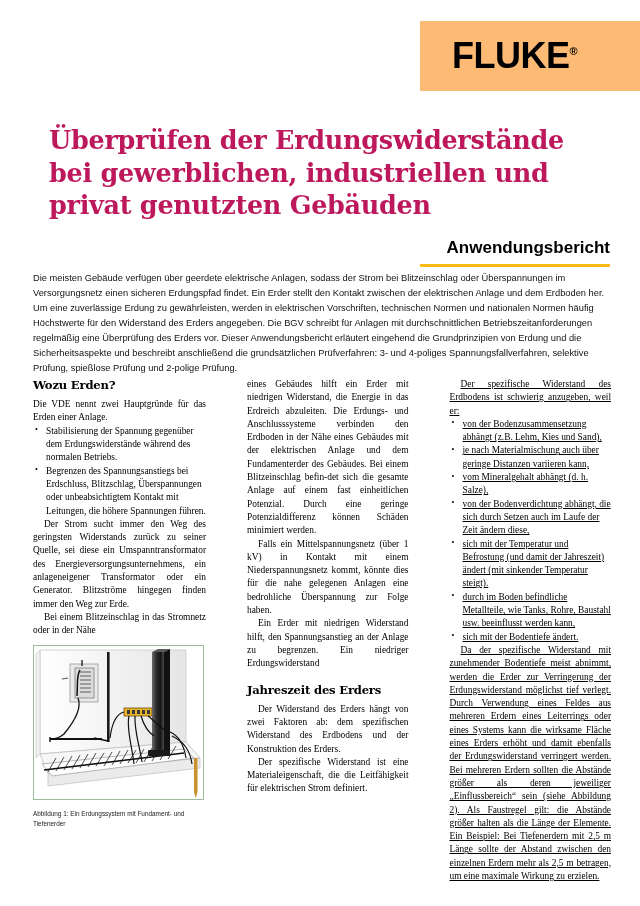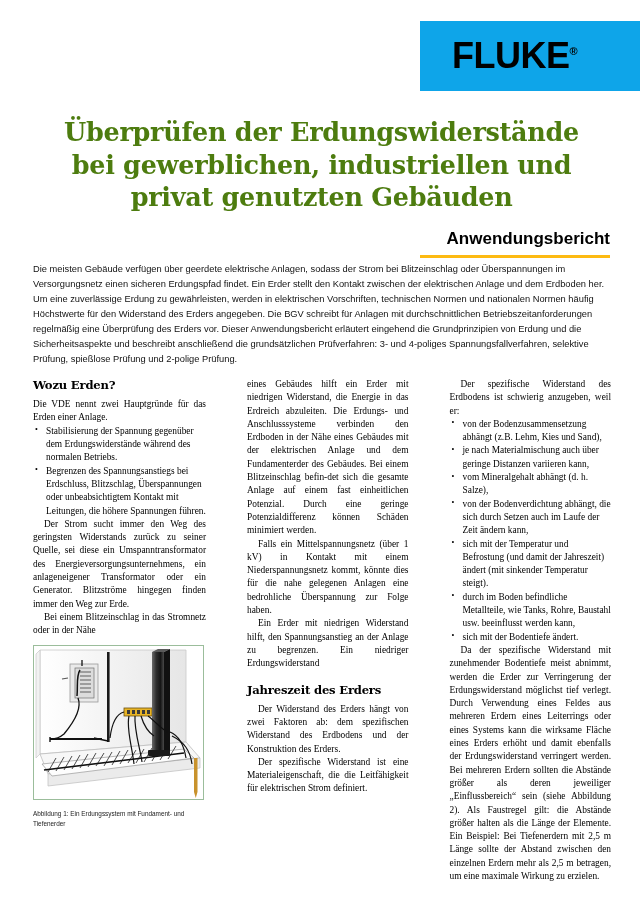--- a/index.html
+++ b/index.html
@@ -20,21 +20,21 @@
   .header {
     position: relative;
     height: 108px;
   }
   .logo-block {
     position: absolute;
     left: 420px;
     top: 21px;
     width: 220px;
     height: 70px;
-    background: #0ea5e9;
+    background: #fdba74;
     display: flex;
     align-items: center;
     justify-content: flex-start;
   }
   .logo-wordmark {
     font-family: "Liberation Sans", "DejaVu Sans", sans-serif;
     font-weight: bold;
     font-size: 36px;
     letter-spacing: -0.5px;
     color: #000;
@@ -53,24 +53,23 @@
   
   .title-area {
     margin: 0 30px 0 33px;
   }
   .doc-title {
     font-family: "DejaVu Serif", "Liberation Serif", serif;
     font-weight: bold;
     font-size: 25.5px;
     line-height: 1.28;
     letter-spacing: -0.3px;
-    margin: 8px;
-    padding: 0;
-    color: #4d7c0f;
-    text-align: center;
+    margin: 16px;
+    padding: 0;
+    color: #be185d;
   }
   .subtitle-row {
     margin-top: 15px;
     text-align: right;
   }
   .doc-subtitle {
     font-family: "Liberation Sans", "DejaVu Sans", sans-serif;
     font-weight: bold;
     font-size: 17px;
     color: #000;
@@ -104,21 +103,21 @@
     display: flex;
     gap: 16px;
   }
   .col {
     width: 173px;
     margin-right: 25px;
     font-size: 9.4px;
     line-height: 1.415;
     text-align: justify;
   }
-  .col:last-child { margin-right: 0; }
+  .col:last-child { margin-right: 0; text-decoration: underline; }
 
   h2.sec-head {
     font-family: "DejaVu Serif", "Liberation Serif", serif;
     font-weight: bold;
     font-size: 11.6px;
     line-height: 1.22;
     margin: 0 0 6px 0;
     padding: 0;
     letter-spacing: -0.2px;
   }
@@ -322,21 +321,21 @@
     <p class="body-p">Der Widerstand des Erders hängt von zwei Faktoren ab: dem spezifischen Widerstand des Erdbodens und der Konstruktion des Erders.</p>
     <p class="body-p">Der spezifische Widerstand ist eine Materialeigenschaft, die die Leitfähigkeit für elektrischen Strom definiert.</p>
   </div>
 
   <div class="col">
     <p class="body-p">Der spezifische Widerstand des Erdbodens ist schwierig anzugeben, weil er:</p>
     <ul class="bullets">
       <li>von der Bodenzusammensetzung abhängt (z.B. Lehm, Kies und Sand),</li>
       <li>je nach Materialmischung auch über geringe Distanzen variieren kann,</li>
       <li>vom Mineralgehalt abhängt (d. h. Salze),</li>
-      <li>von der Bodenverdichtung abhängt, die sich durch Setzen auch im Laufe der Zeit ändern kann,</li>
+      <li>von der Bodenverdichtung abhängt, die sich durch Setzen auch im Laufe der Zeit ändern diese,</li>
       <li>sich mit der Temperatur und Befrostung (und damit der Jahreszeit) ändert (mit sinkender Temperatur steigt).</li>
       <li>durch im Boden befindliche Metallteile, wie Tanks, Rohre, Baustahl usw. beeinflusst werden kann,</li>
       <li>sich mit der Bodentiefe ändert.</li>
     </ul>
     <p class="body-p">Da der spezifische Widerstand mit zunehmender Bodentiefe meist abnimmt, werden die Erder zur Verringerung der Erdungswiderstand möglichst tief verlegt. Durch Verwendung eines Feldes aus mehreren Erdern eines Leiterrings oder eines Systems kann die wirksame Fläche eines Erders erhöht und damit ebenfalls der Erdungswiderstand verringert werden. Bei mehreren Erdern sollten die Abstände größer als deren jeweiliger „Einflussbereich“ sein (siehe Abbildung 2). Als Faustregel gilt: die Abstände größer halten als die Länge der Elemente. Ein Beispiel: Bei Tiefenerdern mit 2,5 m Länge sollte der Abstand zwischen den einzelnen Erdern mehr als 2,5 m betragen, um eine maximale Wirkung zu erzielen.</p>
   </div>
 
 </div>
 
 </body></html>

